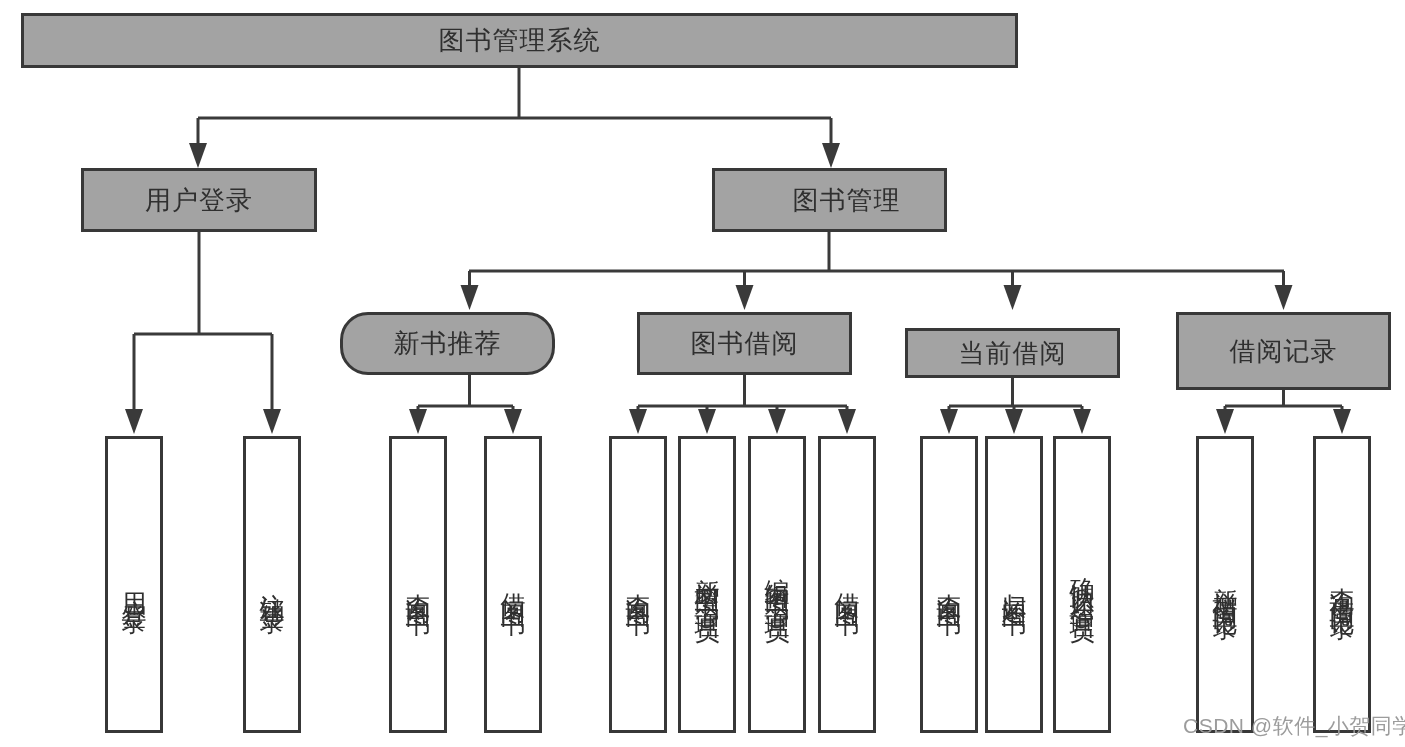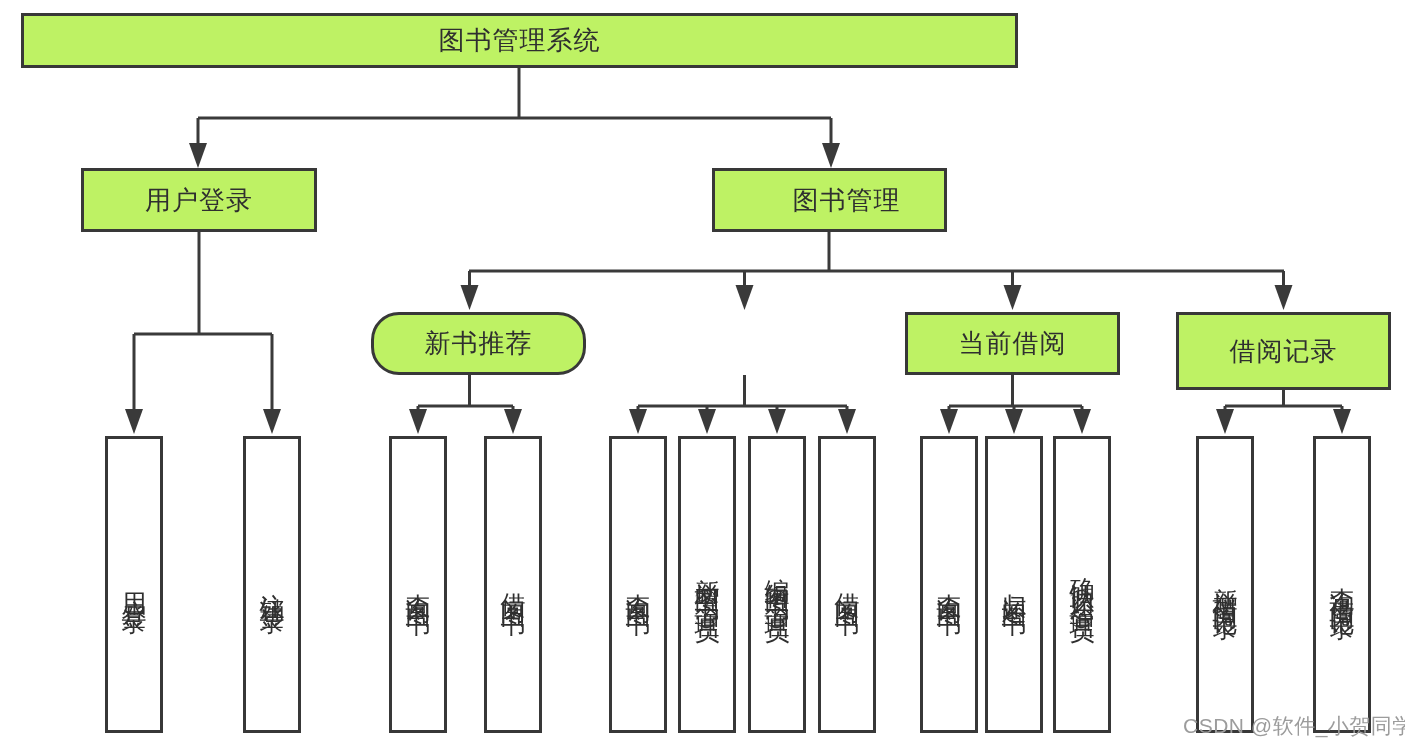--- a/index.html
+++ b/index.html
@@ -10,40 +10,40 @@
     --bg:#ffffff;
   }
   *{box-sizing:border-box;}
   html,body{margin:0;padding:0;background:var(--bg);}
   body{font-family:"Liberation Sans","DejaVu Sans",sans-serif;color:var(--text);}
   .stage{position:relative;width:1405px;height:747px;background:var(--bg);overflow:hidden;}
   svg.connectors{position:absolute;left:0;top:0;width:1405px;height:747px;}
   .cline{stroke:var(--line);stroke-width:3;fill:none;}
   .ahead{fill:var(--line);stroke:none;}
   .node{
-    position:absolute;border:3px solid var(--border);background:#bef264;
+    position:absolute;border:3px solid var(--border);background:#a3a3a3;
     display:flex;align-items:center;justify-content:center;
     font-size:26px;letter-spacing:1px;color:var(--text);white-space:nowrap;
   }
   .leaf{
     position:absolute;border:3px solid var(--border);background:#fff;
     width:58px;height:297px;top:436px;
     display:flex;align-items:center;justify-content:center;
   }
   .vtext{
     writing-mode:vertical-rl;text-orientation:mixed;
     font-size:25px;line-height:1;letter-spacing:6px;color:var(--text);
   }
   
   #n-root{left:21px;top:13px;width:997px;height:55px;}
   #n-user-login{left:81px;top:168px;width:236px;height:64px;}
   #n-book-mgmt{left:712px;top:168px;width:235px;height:64px;padding-left:34px;}
-  #n-new-book{left:371px;top:312px;width:215px;height:63px;border-radius:28px;}
+  #n-new-book{left:340px;top:312px;width:215px;height:63px;border-radius:28px;}
   #n-book-borrow{left:637px;top:312px;width:215px;height:63px;}
-  #n-current{left:905px;top:312px;width:215px;height:63px;}
+  #n-current{left:905px;top:328px;width:215px;height:50px;}
   #n-records{left:1176px;top:312px;width:215px;height:78px;}
   
   #l-user-login{left:105px;}
   #l-logout{left:243px;}
   #l-nbr-query{left:389px;}
   #l-nbr-borrow{left:484px;}
   #l-bb-query{left:609px;}
   #l-bb-add{left:678px;}
   #l-bb-edit{left:748px;}
   #l-bb-borrow{left:818px;}
@@ -100,20 +100,23 @@
   <div class="node" id="n-user-login">
     <span>用户登录</span>
   </div>
   <div class="node" id="n-book-mgmt">
     <span>图书管理</span>
   </div>
 
   <div class="node" id="n-new-book">
     <span>新书推荐</span>
   </div>
+  <div class="node" id="n-book-borrow">
+    <span>图书借阅</span>
+  </div>
   <div class="node" id="n-current">
     <span>当前借阅</span>
   </div>
   <div class="node" id="n-records">
     <span>借阅记录</span>
   </div>
 
   <div class="leaf" id="l-user-login">
     <span class="vtext">用户登录</span>
   </div>

